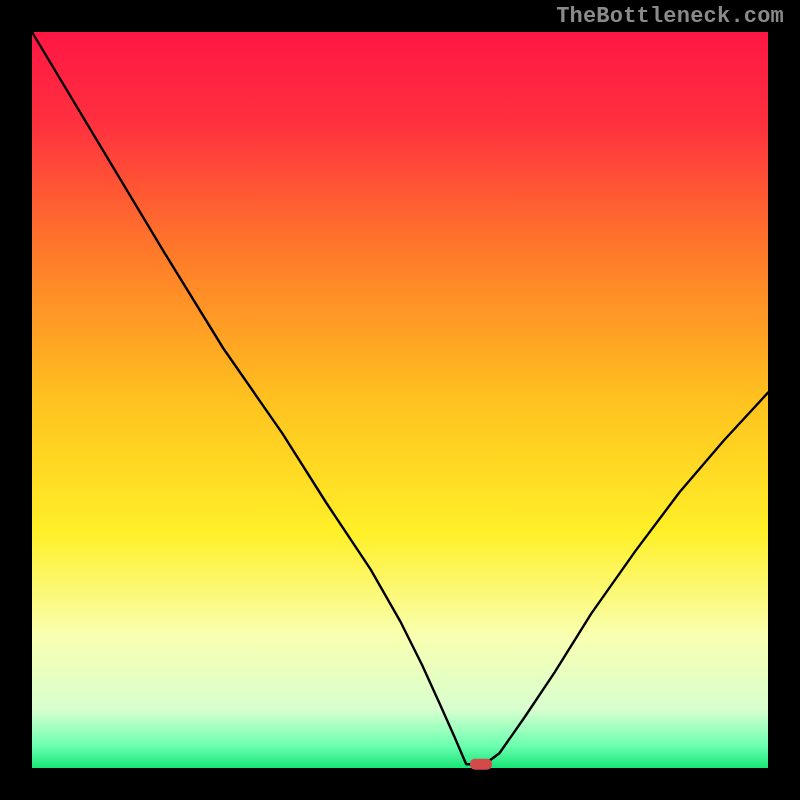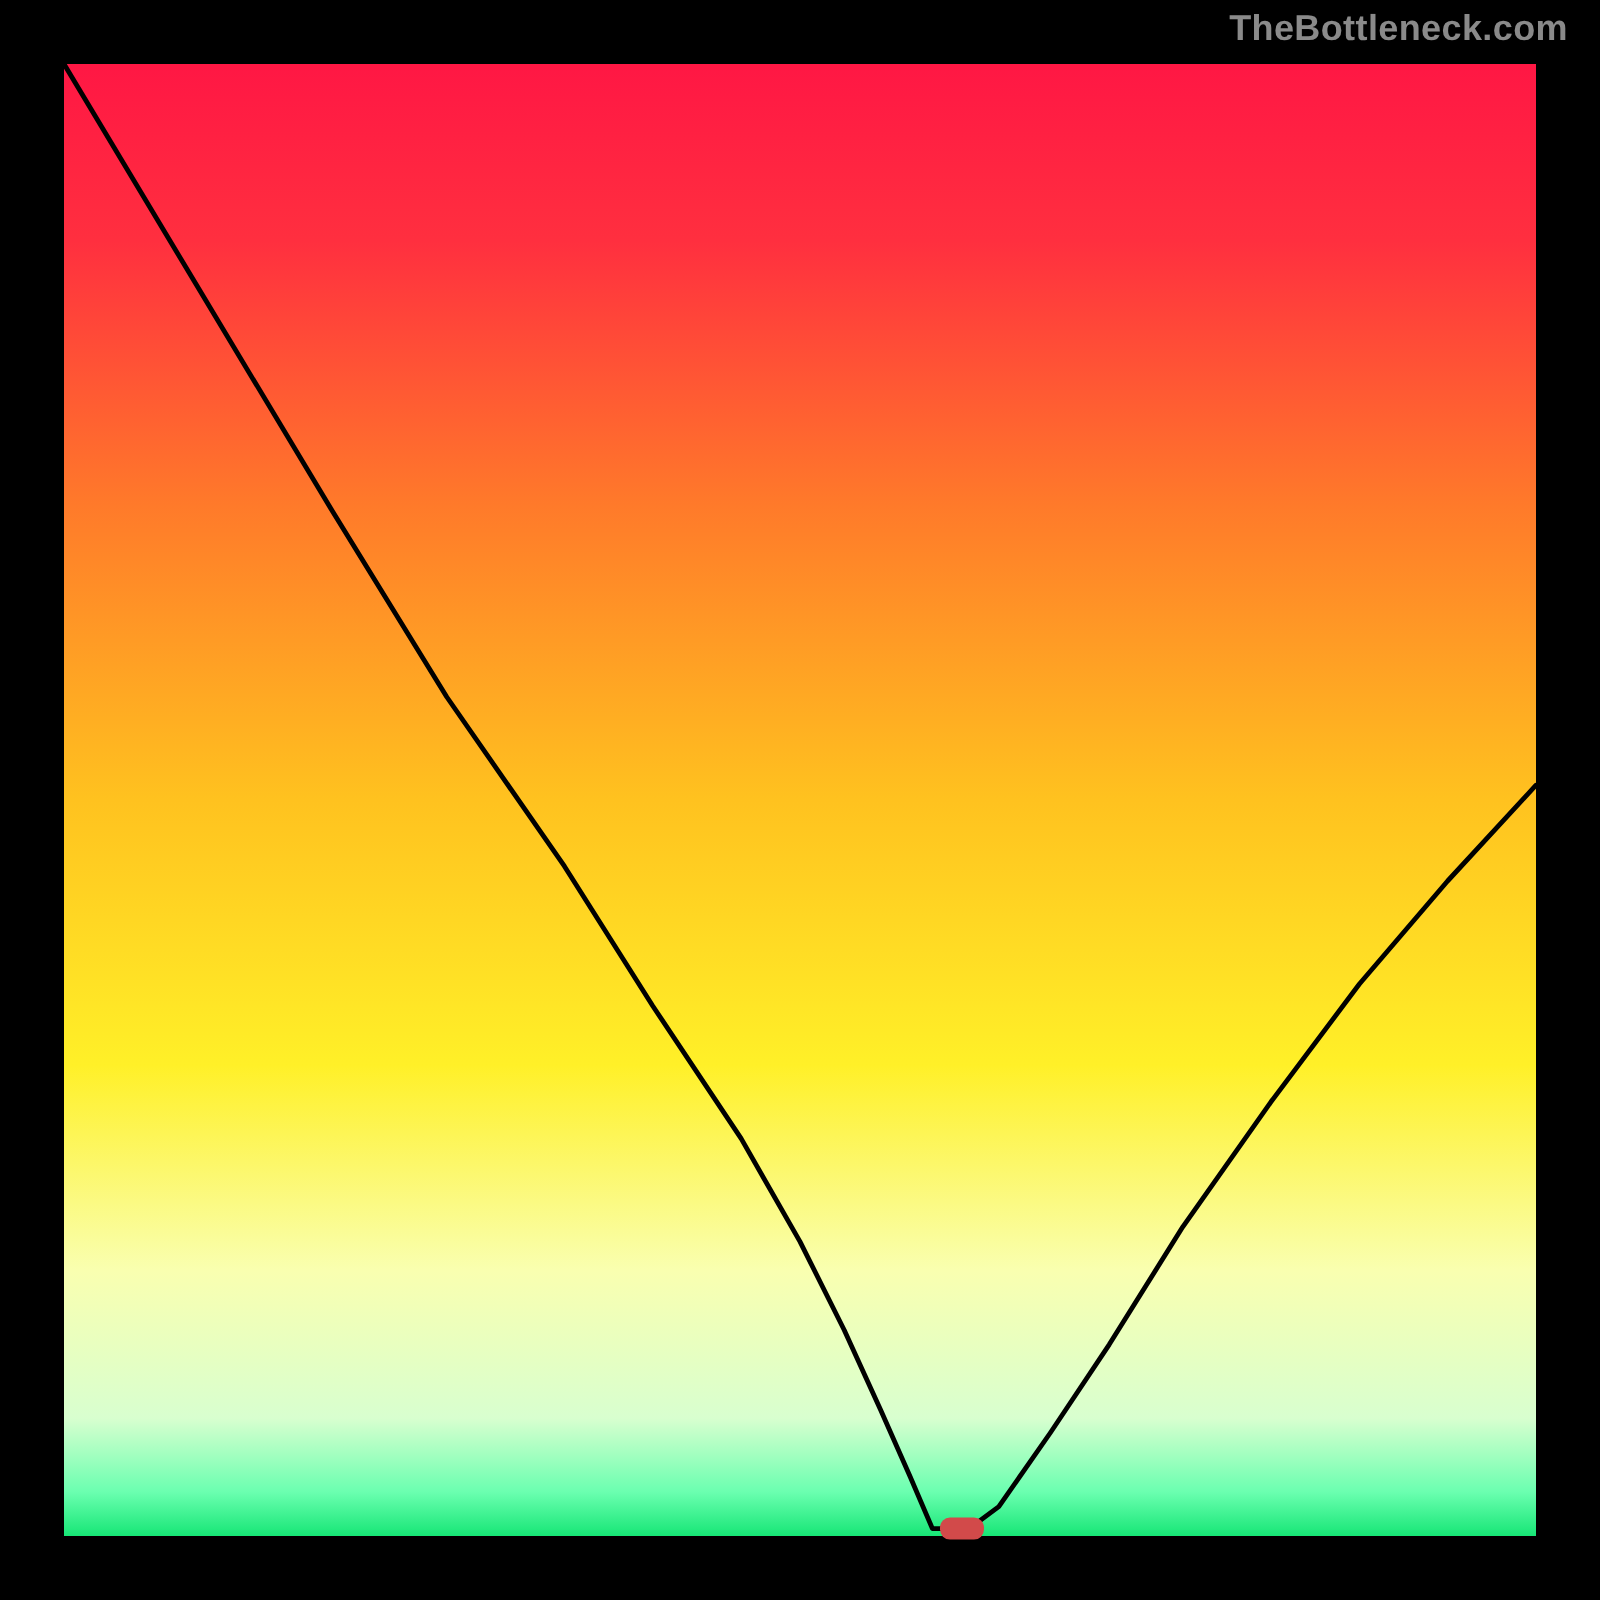--- a/index.html
+++ b/index.html
@@ -17,22 +17,22 @@
   }
   svg.plot {
     position: absolute;
     top: 0;
     left: 0;
   }
   .watermark {
     position: absolute;
     top: 4px;
     right: 16px;
-    font-family: Liberation Sans, sans-serif;
-    font-size: 18px;
+    font-family: Liberation Mono, monospace;
+    font-size: 22px;
     font-weight: 600;
     color: #8a8a8a;
     letter-spacing: 0.2px;
   }
 </style>
 </head>
 <body>
 
 <div class="chart-container">
   <svg class="plot" width="800" height="800" viewBox="0 0 800 800">

